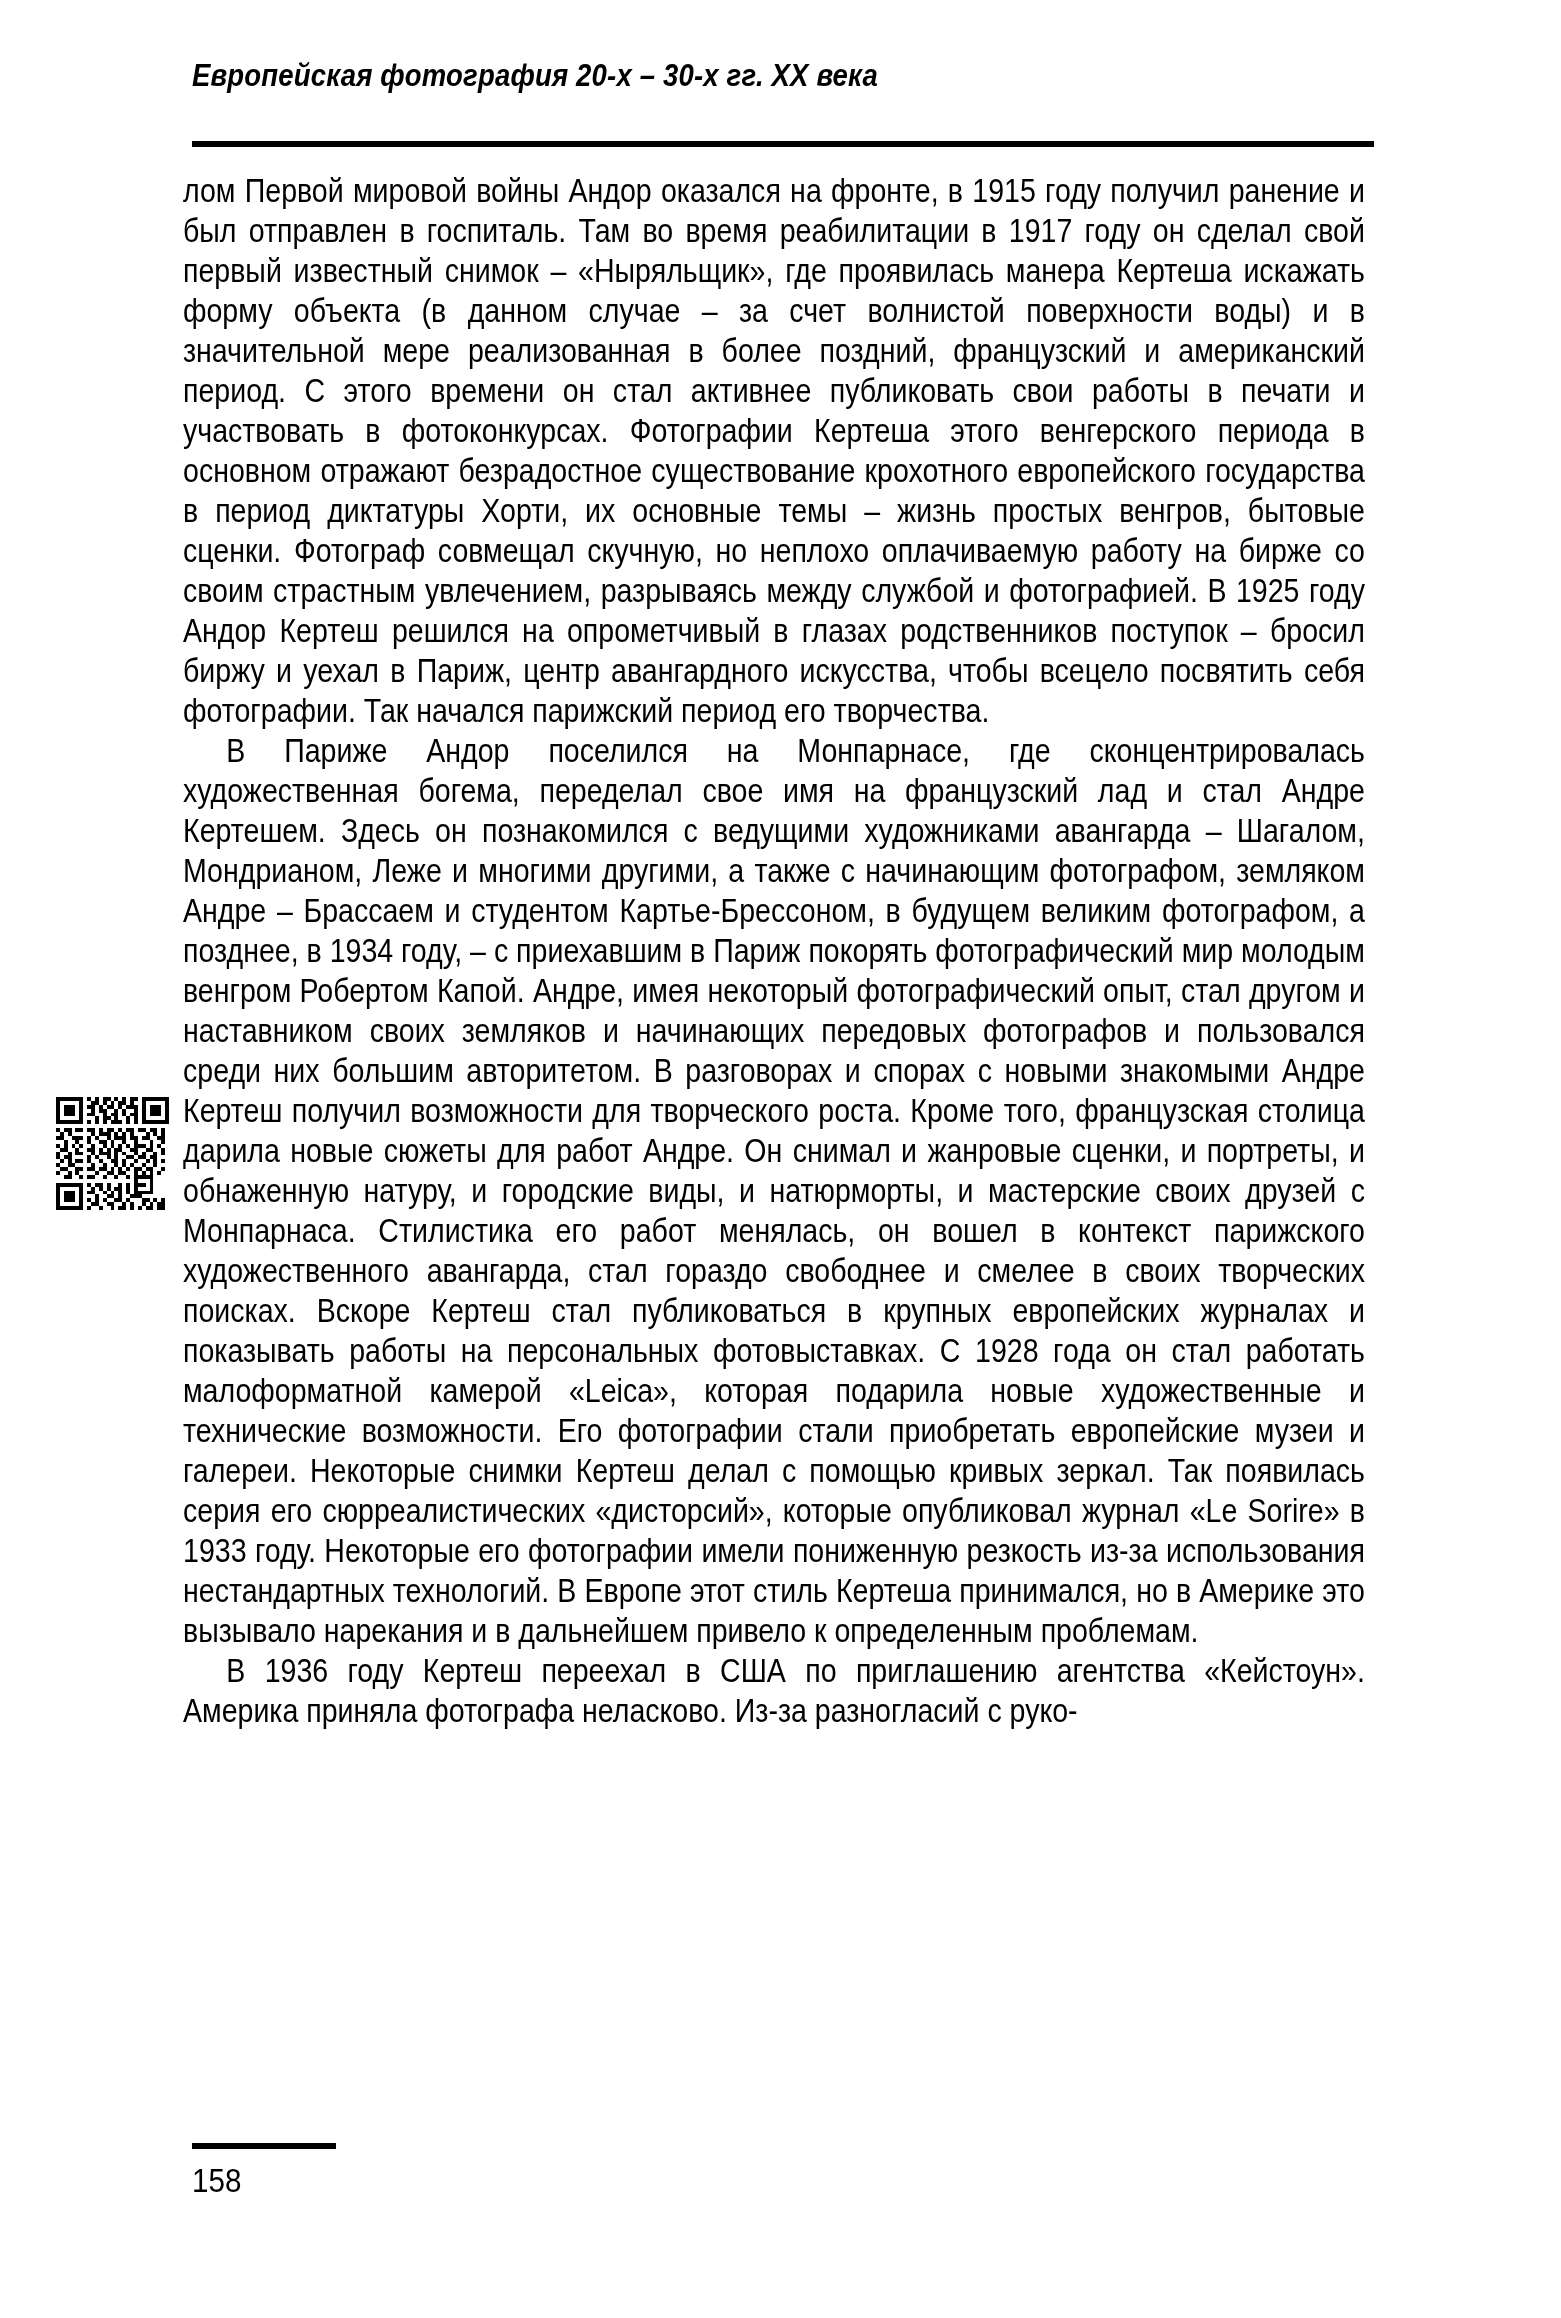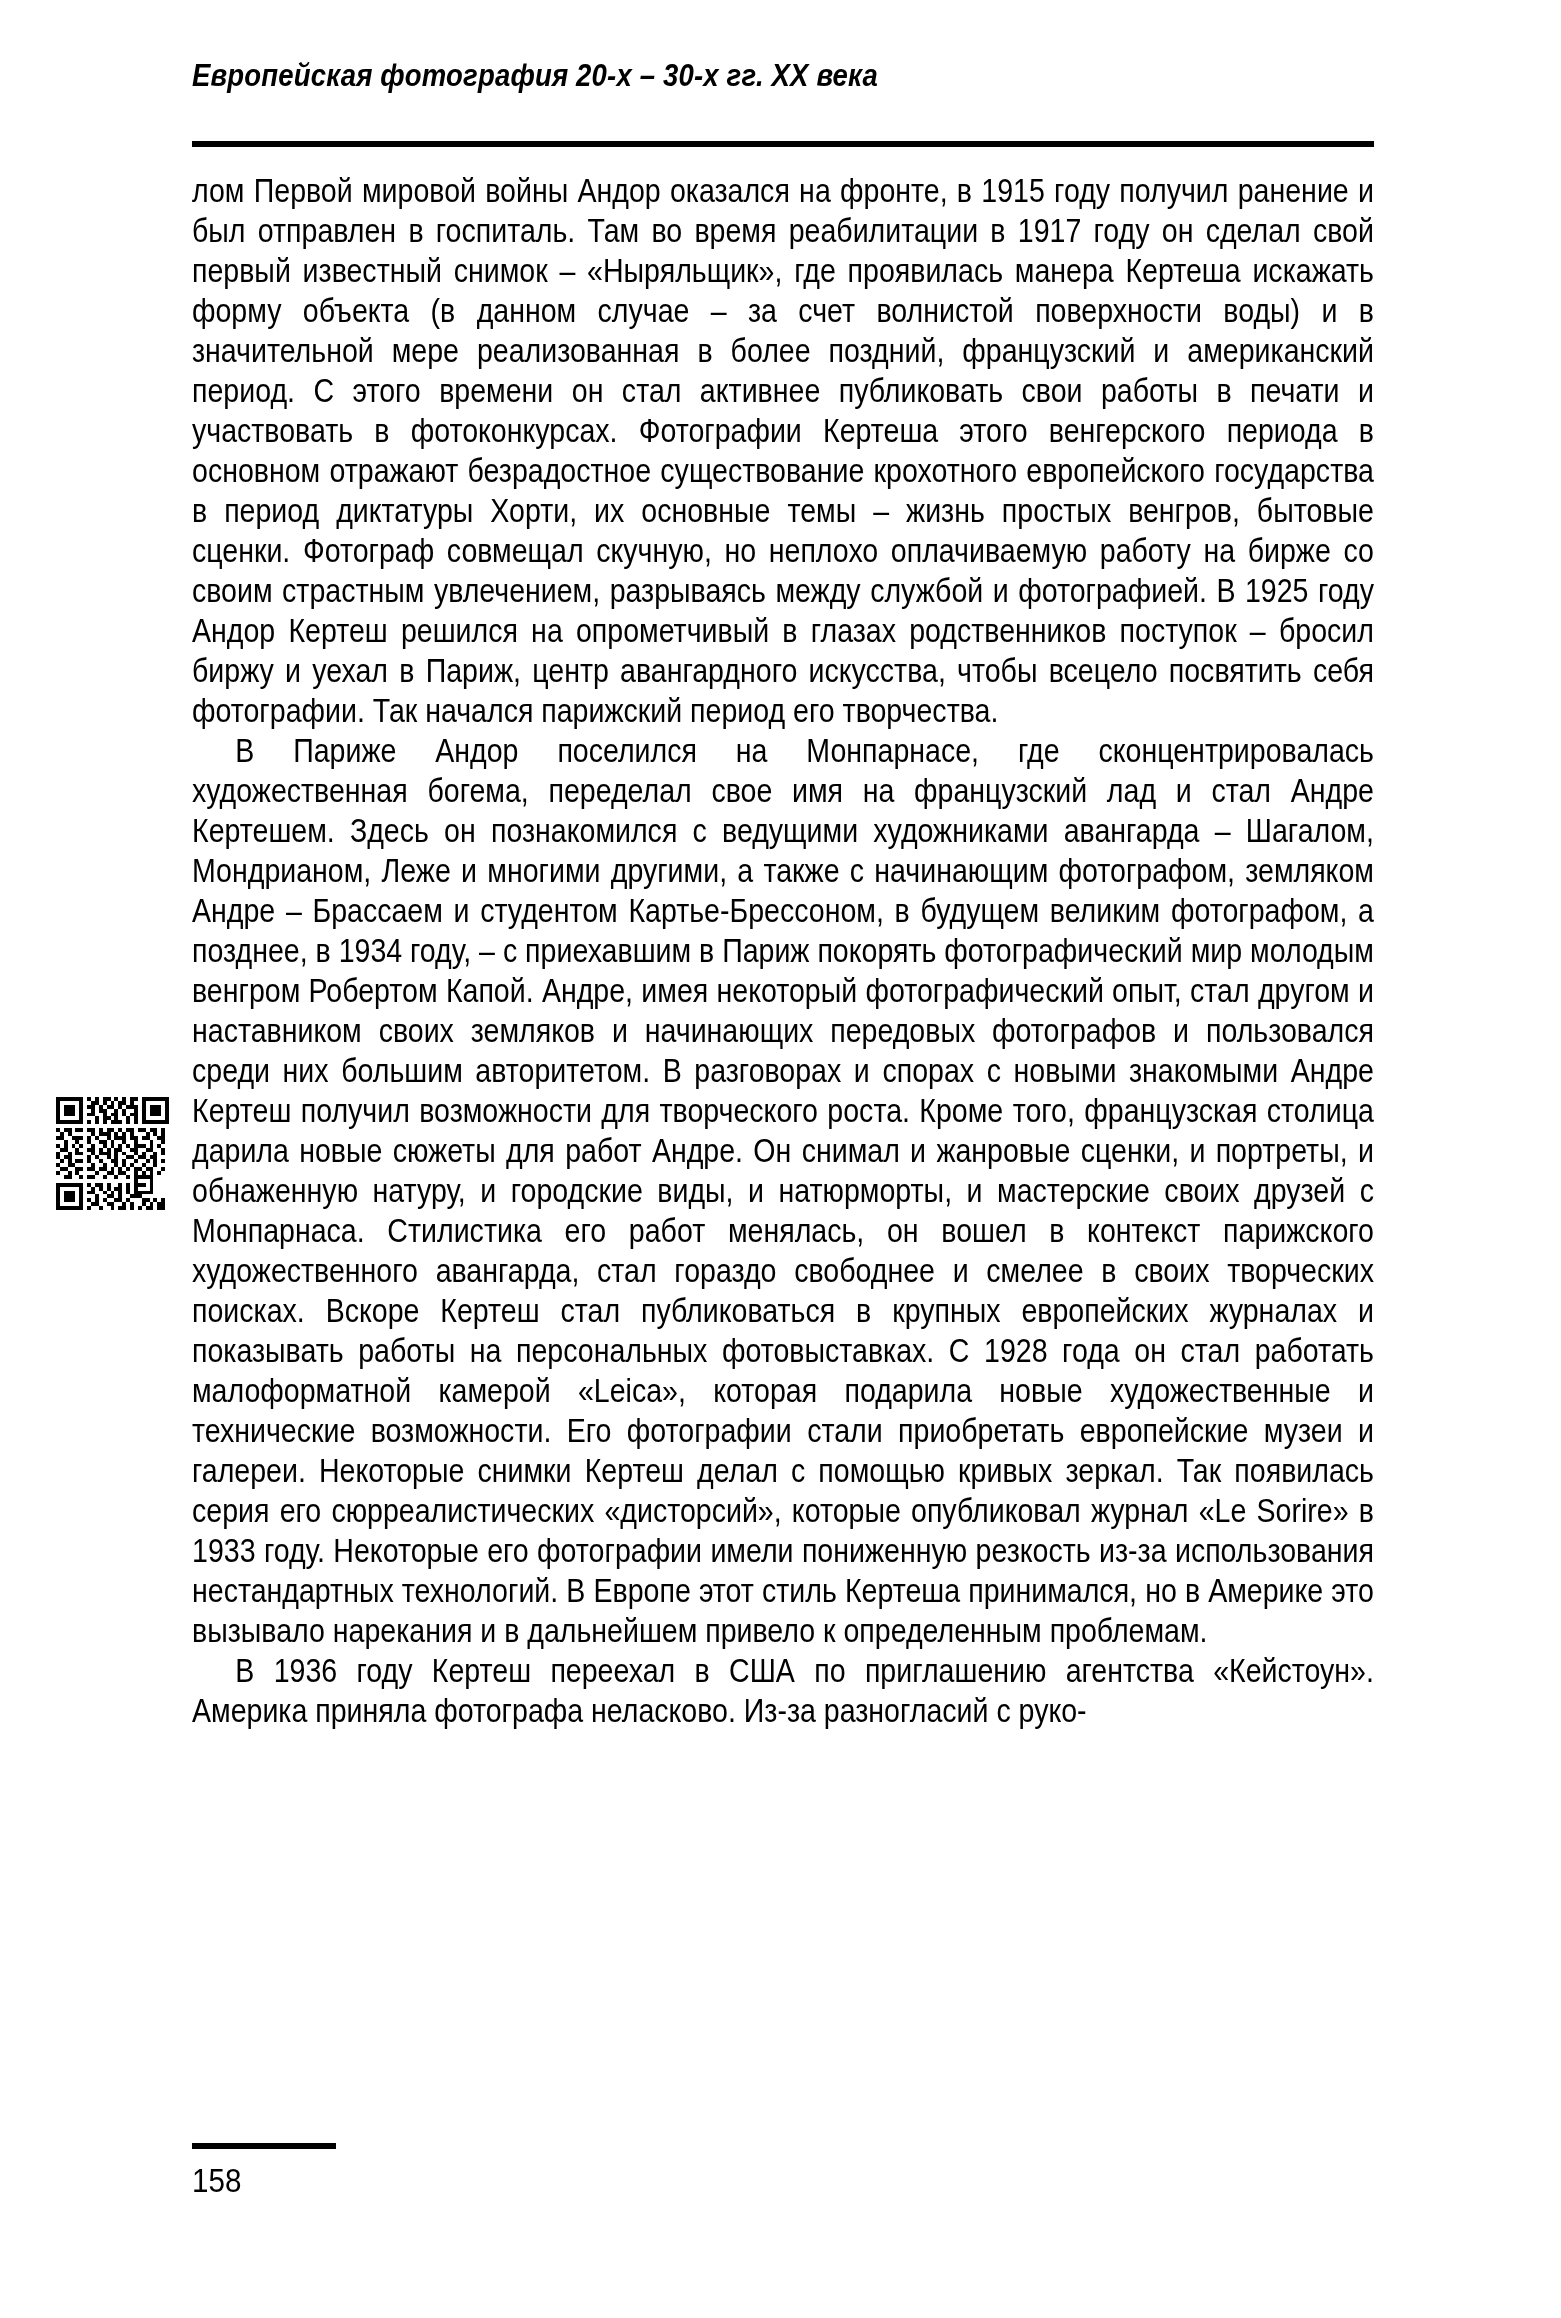--- a/index.html
+++ b/index.html
@@ -44,21 +44,21 @@
     left: 192px;
     top: 141px;
     width: 1182px;
     height: 5.6px;
     background: #000000;
   }
 
   
   .column {
     position: absolute;
-    left: 192px;
+    left: 183px;
     top: 171px;
     width: 1182px;
   }
 
   .para {
     margin: 0;
     font-size: 33px;
     line-height: 40px;
     text-align: justify;
     text-justify: inter-word;

